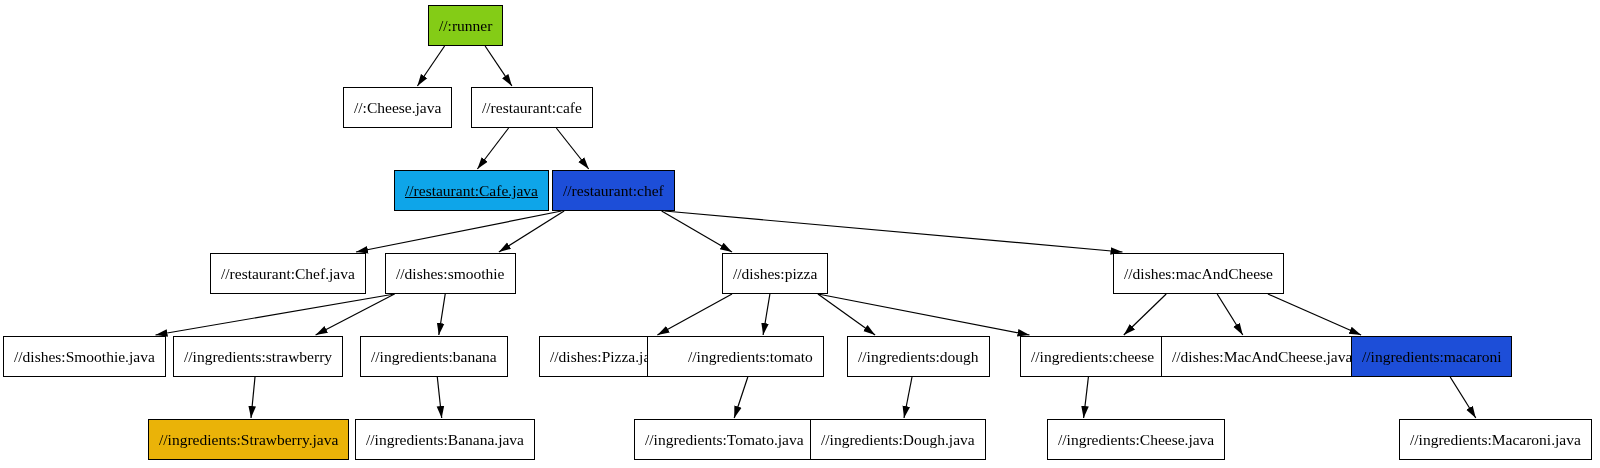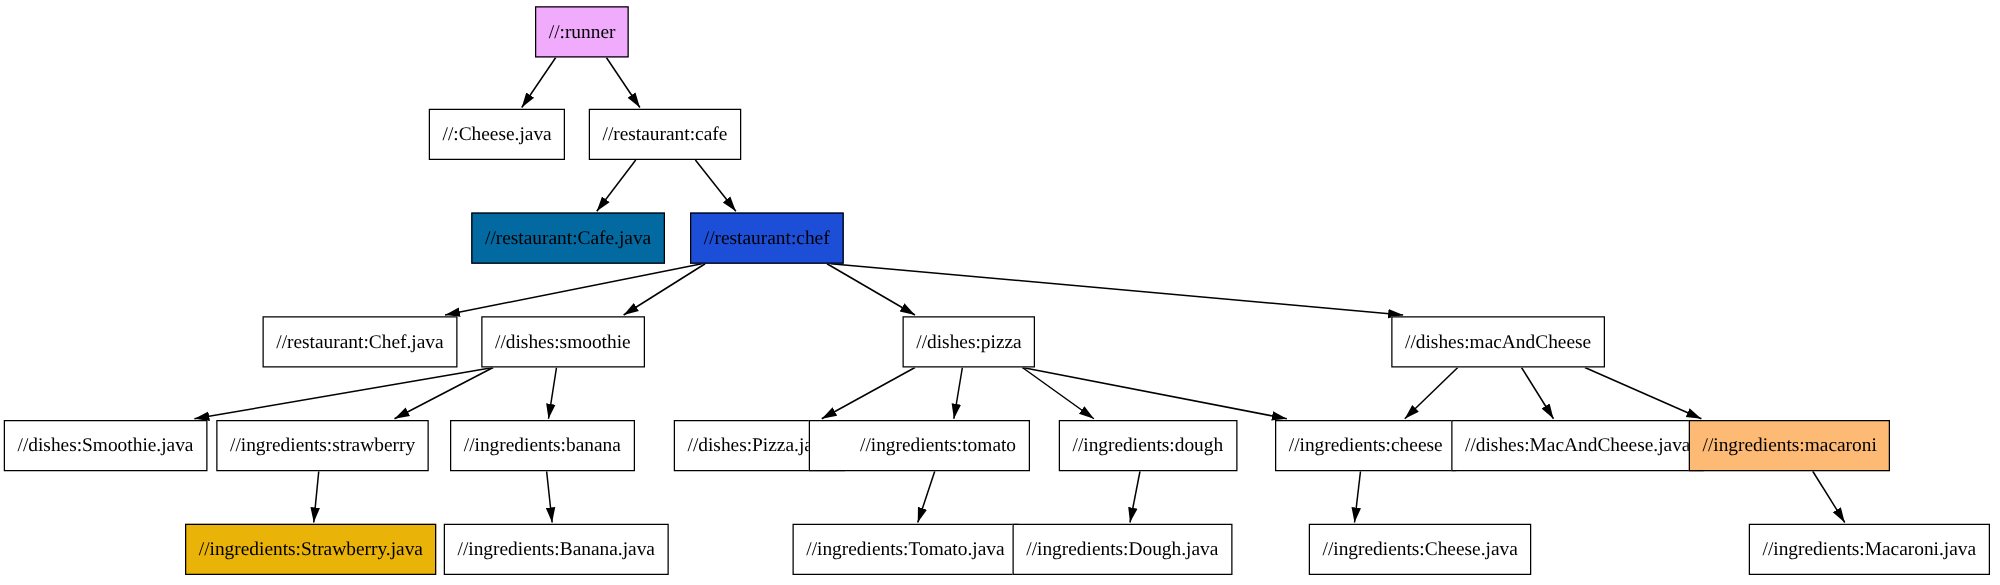--- a/index.html
+++ b/index.html
@@ -59,38 +59,38 @@
       <line x1="818" y1="294" x2="1029.5" y2="335" stroke="#000000" stroke-width="1.2" marker-end="url(#arrow)"></line>
       <line x1="1166.2" y1="294" x2="1123.8" y2="335" stroke="#000000" stroke-width="1.2" marker-end="url(#arrow)"></line>
       <line x1="1217.2" y1="294" x2="1242.8" y2="335" stroke="#000000" stroke-width="1.2" marker-end="url(#arrow)"></line>
       <line x1="1267.9" y1="294" x2="1361.1" y2="335" stroke="#000000" stroke-width="1.2" marker-end="url(#arrow)"></line>
       <line x1="747.8" y1="377" x2="734.2" y2="418" stroke="#000000" stroke-width="1.2" marker-end="url(#arrow)"></line>
       <line x1="912" y1="377" x2="904" y2="418" stroke="#000000" stroke-width="1.2" marker-end="url(#arrow)"></line>
       <line x1="1088.4" y1="377" x2="1083.6" y2="418" stroke="#000000" stroke-width="1.2" marker-end="url(#arrow)"></line>
       <line x1="1450.2" y1="377" x2="1475.8" y2="418" stroke="#000000" stroke-width="1.2" marker-end="url(#arrow)"></line>
     </svg>
   <div id="node-layer">
-      <div class="graph-node" style="top: 5px; border-color: rgb(0, 0, 0); background: #f0abfc; left: 428px;">//:runner</div>
+      <div class="graph-node" style="top: 5px; border-color: rgb(0, 0, 0); background: #84cc16; left: 428px;">//:runner</div>
       <div class="graph-node" style="top: 87px; border-color: rgb(0, 0, 0); background: rgb(255, 255, 255); left: 343px;">//:Cheese.java</div>
       <div class="graph-node" style="top: 87px; border-color: rgb(0, 0, 0); background: rgb(255, 255, 255); left: 471px;">//restaurant:cafe</div>
-      <div class="graph-node" style="top: 170px; border-color: rgb(0, 0, 0); background: #0369a1; left: 377px;">//restaurant:Cafe.java</div>
+      <div class="graph-node" style="top: 170px; border-color: rgb(0, 0, 0); background: #0ea5e9; left: 394px; text-decoration: underline;">//restaurant:Cafe.java</div>
       <div class="graph-node" style="top: 170px; border-color: rgb(0, 0, 0); background: #1d4ed8; left: 552px;">//restaurant:chef</div>
       <div class="graph-node" style="top: 253px; border-color: rgb(0, 0, 0); background: rgb(255, 255, 255); left: 210px;">//restaurant:Chef.java</div>
       <div class="graph-node" style="top: 253px; border-color: rgb(0, 0, 0); background: rgb(255, 255, 255); left: 385px;">//dishes:smoothie</div>
       <div class="graph-node" style="top: 253px; border-color: rgb(0, 0, 0); background: rgb(255, 255, 255); left: 722px; text-align: center;">//dishes:pizza</div>
       <div class="graph-node" style="top: 253px; border-color: rgb(0, 0, 0); background: rgb(255, 255, 255); left: 1113px;">//dishes:macAndCheese</div>
       <div class="graph-node" style="top: 336px; border-color: rgb(0, 0, 0); background: rgb(255, 255, 255); left: 3px;">//dishes:Smoothie.java</div>
       <div class="graph-node" style="top: 336px; border-color: rgb(0, 0, 0); background: rgb(255, 255, 255); left: 173px;">//ingredients:strawberry</div>
       <div class="graph-node" style="top: 336px; border-color: rgb(0, 0, 0); background: rgb(255, 255, 255); left: 360px;">//ingredients:banana</div>
       <div class="graph-node" style="top: 336px; border-color: rgb(0, 0, 0); background: rgb(255, 255, 255); left: 539px;">//dishes:Pizza.java</div>
       <div class="graph-node" style="top: 336px; border-color: rgb(0, 0, 0); background: rgb(255, 255, 255); left: 647px; padding-left: 40px;">//ingredients:tomato</div>
       <div class="graph-node" style="top: 336px; border-color: rgb(0, 0, 0); background: rgb(255, 255, 255); left: 847px;">//ingredients:dough</div>
       <div class="graph-node" style="top: 336px; border-color: rgb(0, 0, 0); background: rgb(255, 255, 255); left: 1020px;">//ingredients:cheese</div>
       <div class="graph-node" style="top: 336px; border-color: rgb(0, 0, 0); background: rgb(255, 255, 255); left: 1161px;">//dishes:MacAndCheese.java</div>
-      <div class="graph-node" style="top: 336px; border-color: rgb(0, 0, 0); background: #fdba74; left: 1351px;">//ingredients:macaroni</div>
+      <div class="graph-node" style="top: 336px; border-color: rgb(0, 0, 0); background: #1d4ed8; left: 1351px;">//ingredients:macaroni</div>
       <div class="graph-node" style="top: 419px; border-color: rgb(0, 0, 0); background: #eab308; left: 148px;">//ingredients:Strawberry.java</div>
       <div class="graph-node" style="top: 419px; border-color: rgb(0, 0, 0); background: rgb(255, 255, 255); left: 355px;">//ingredients:Banana.java</div>
       <div class="graph-node" style="top: 419px; border-color: rgb(0, 0, 0); background: rgb(255, 255, 255); left: 634px;">//ingredients:Tomato.java</div>
       <div class="graph-node" style="top: 419px; border-color: rgb(0, 0, 0); background: rgb(255, 255, 255); left: 810px;">//ingredients:Dough.java</div>
       <div class="graph-node" style="top: 419px; border-color: rgb(0, 0, 0); background: rgb(255, 255, 255); left: 1047px;">//ingredients:Cheese.java</div>
       <div class="graph-node" style="top: 419px; border-color: rgb(0, 0, 0); background: rgb(255, 255, 255); left: 1399px;">//ingredients:Macaroni.java</div>
     </div>
 </div>
 
 </body></html>

